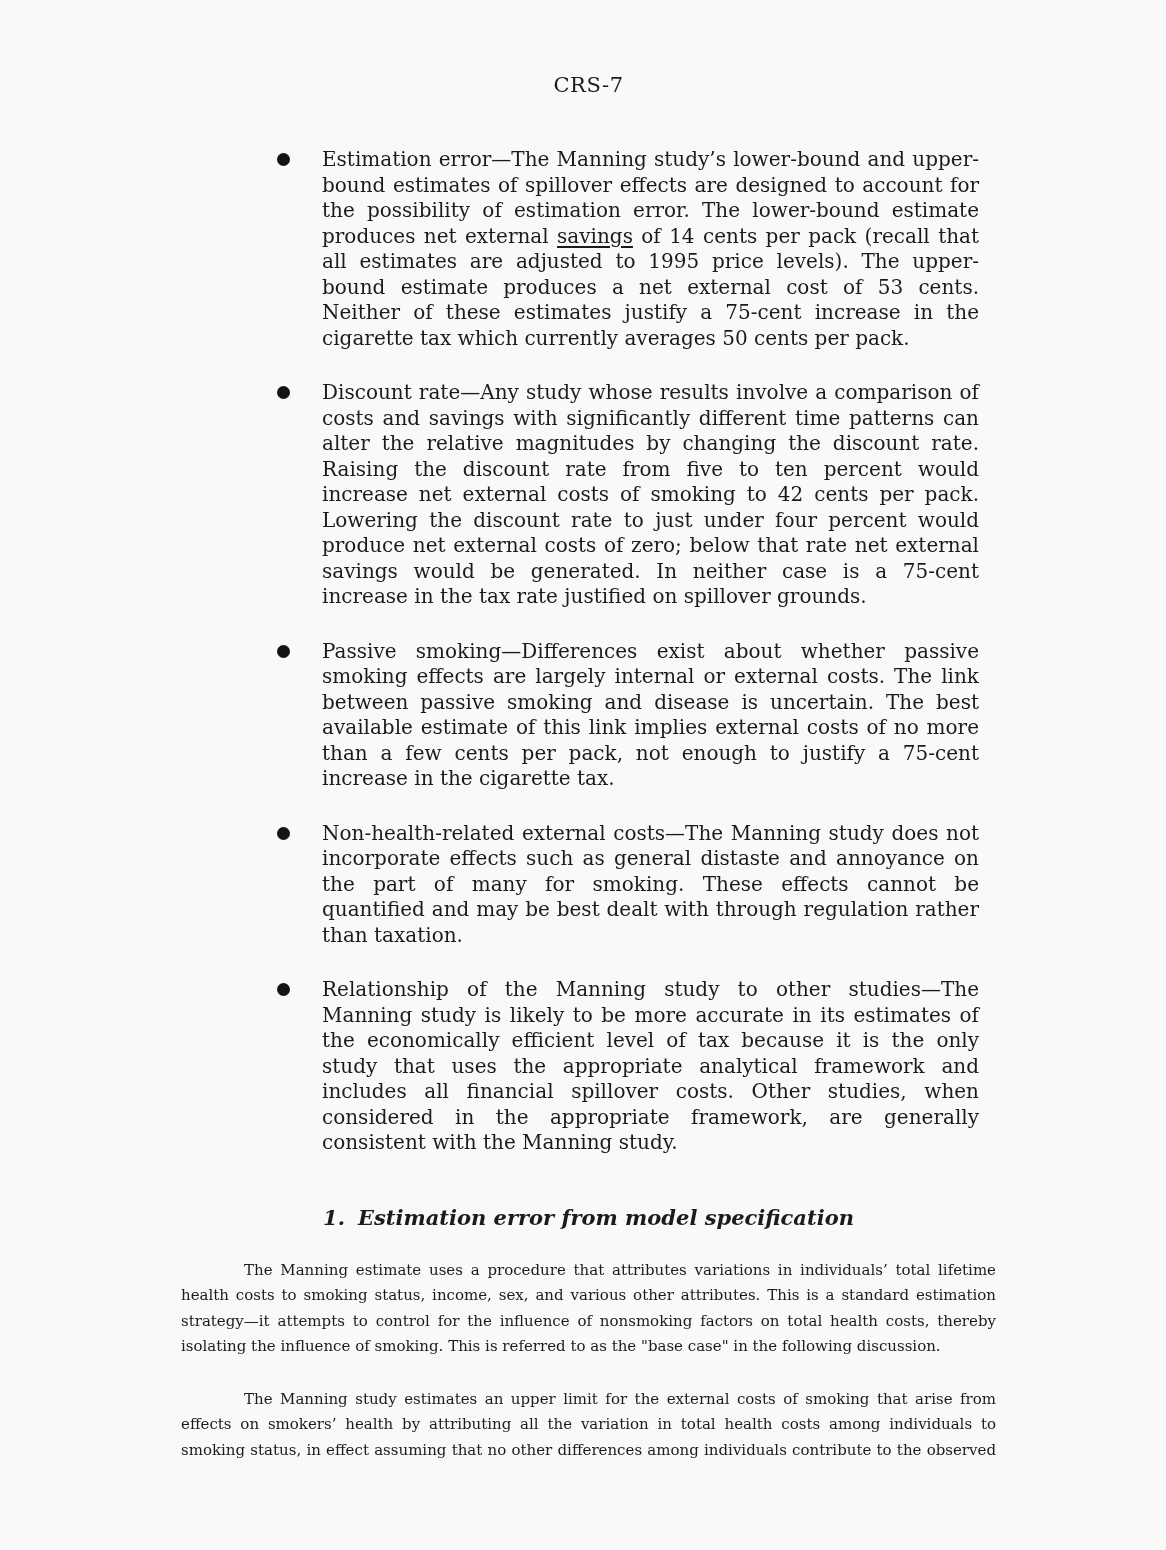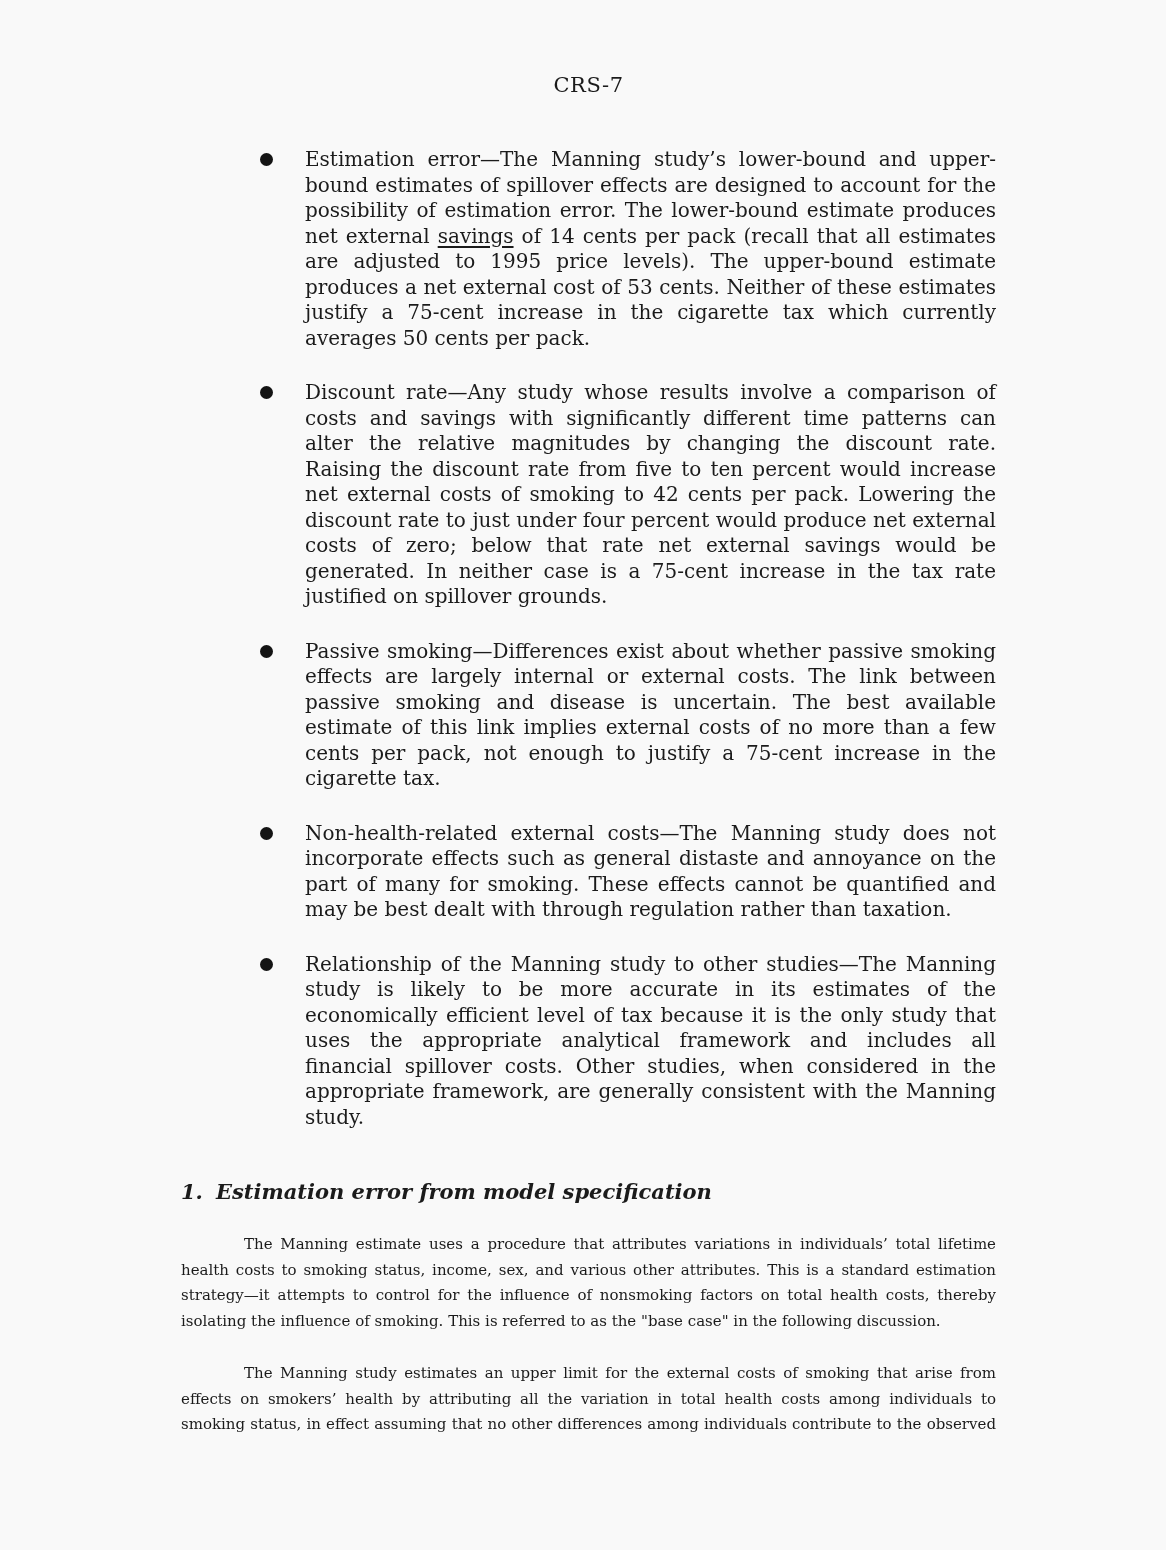--- a/index.html
+++ b/index.html
@@ -21,21 +21,21 @@
     padding: 72px 170px 0 181px;
   }
   .page-header {
     text-align: center;
     font-size: 21px;
     line-height: 26px;
     margin: 0 0 49px 0;
     letter-spacing: 0.5px;
   }
   .bullet-list {
-    margin: 0;
+    margin: 17px;
     padding: 0;
     list-style: none;
   }
   .bullet-item {
     display: flex;
     margin: 0 0 29px 0;
   }
   .bullet-marker-cell {
     flex: 0 0 124px;
     box-sizing: border-box;
@@ -59,20 +59,21 @@
   .u {
     text-decoration: underline;
     text-underline-offset: 3px;
   }
   .section-heading {
     margin: 49px 0 27px 0;
     font-size: 21px;
     line-height: 26px;
     font-weight: bold;
     font-style: italic;
+    text-align: center;
   }
   .section-heading .heading-title {
     margin-left: 13px;
   }
   .para {
     margin: 0 0 27px 0;
     font-size: 15px;
     line-height: 25.5px;
     text-align: justify;
     text-indent: 63px;

